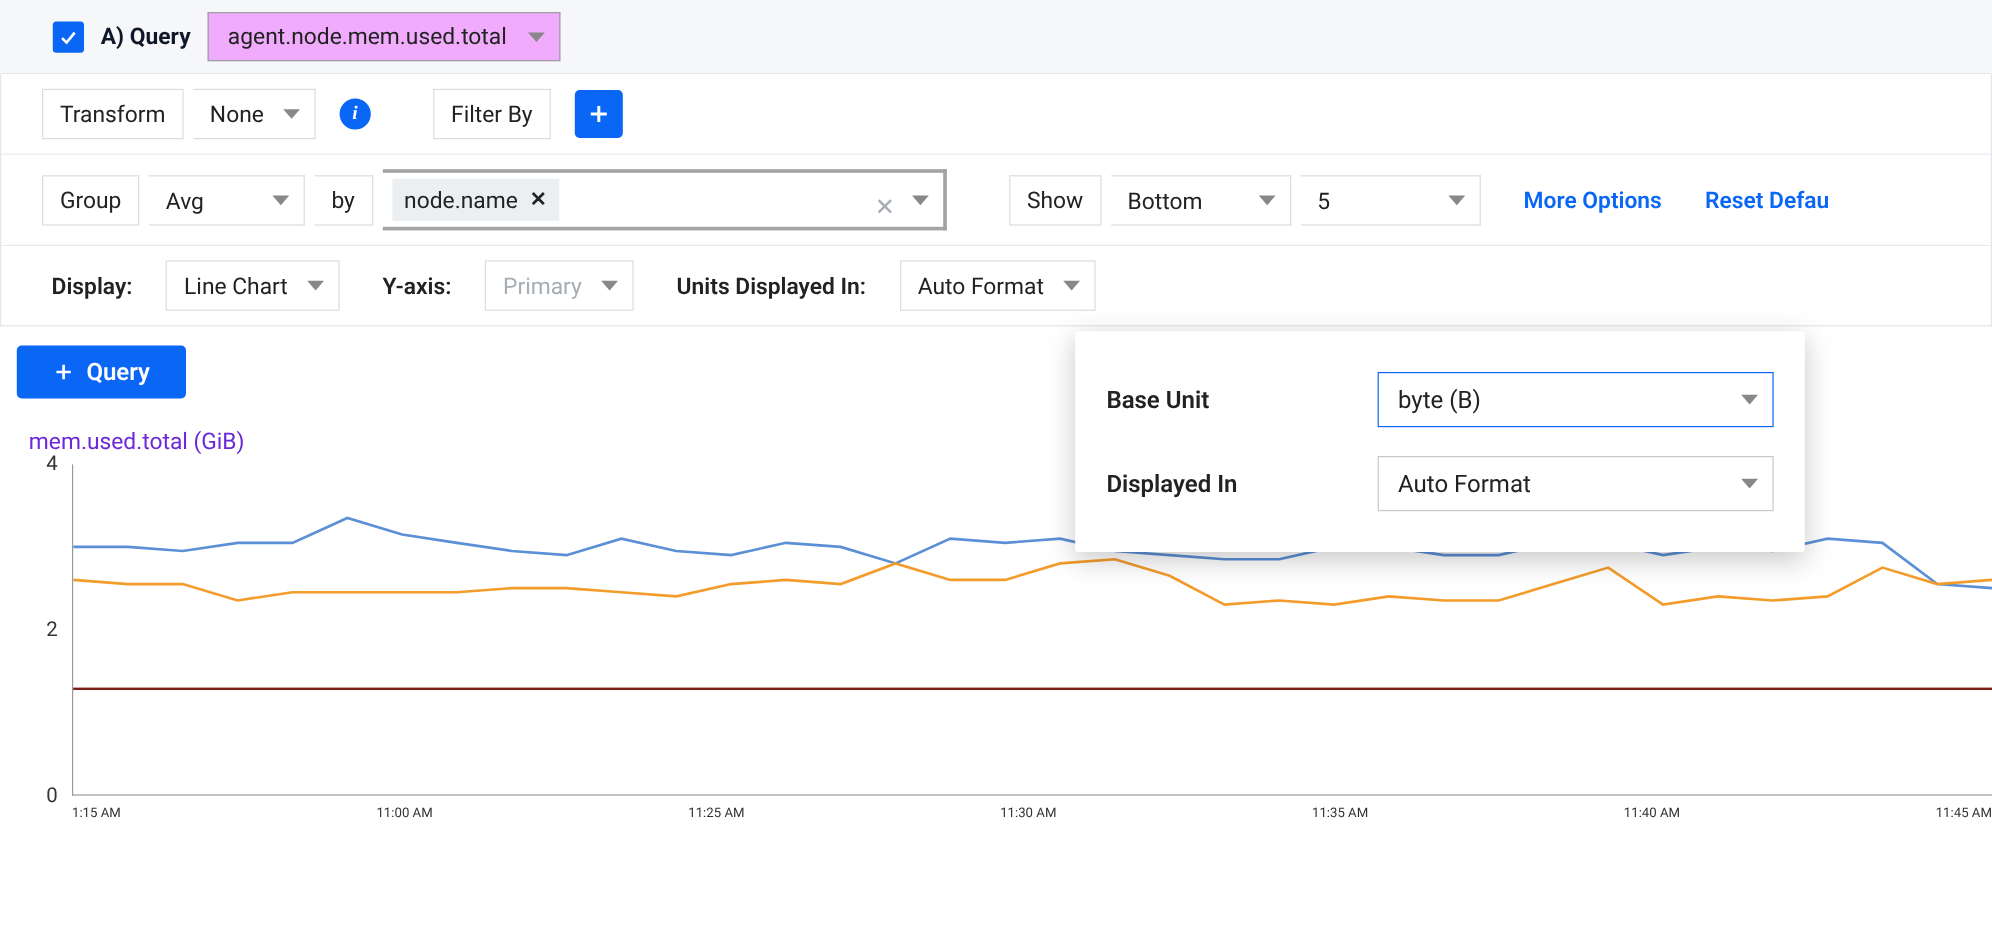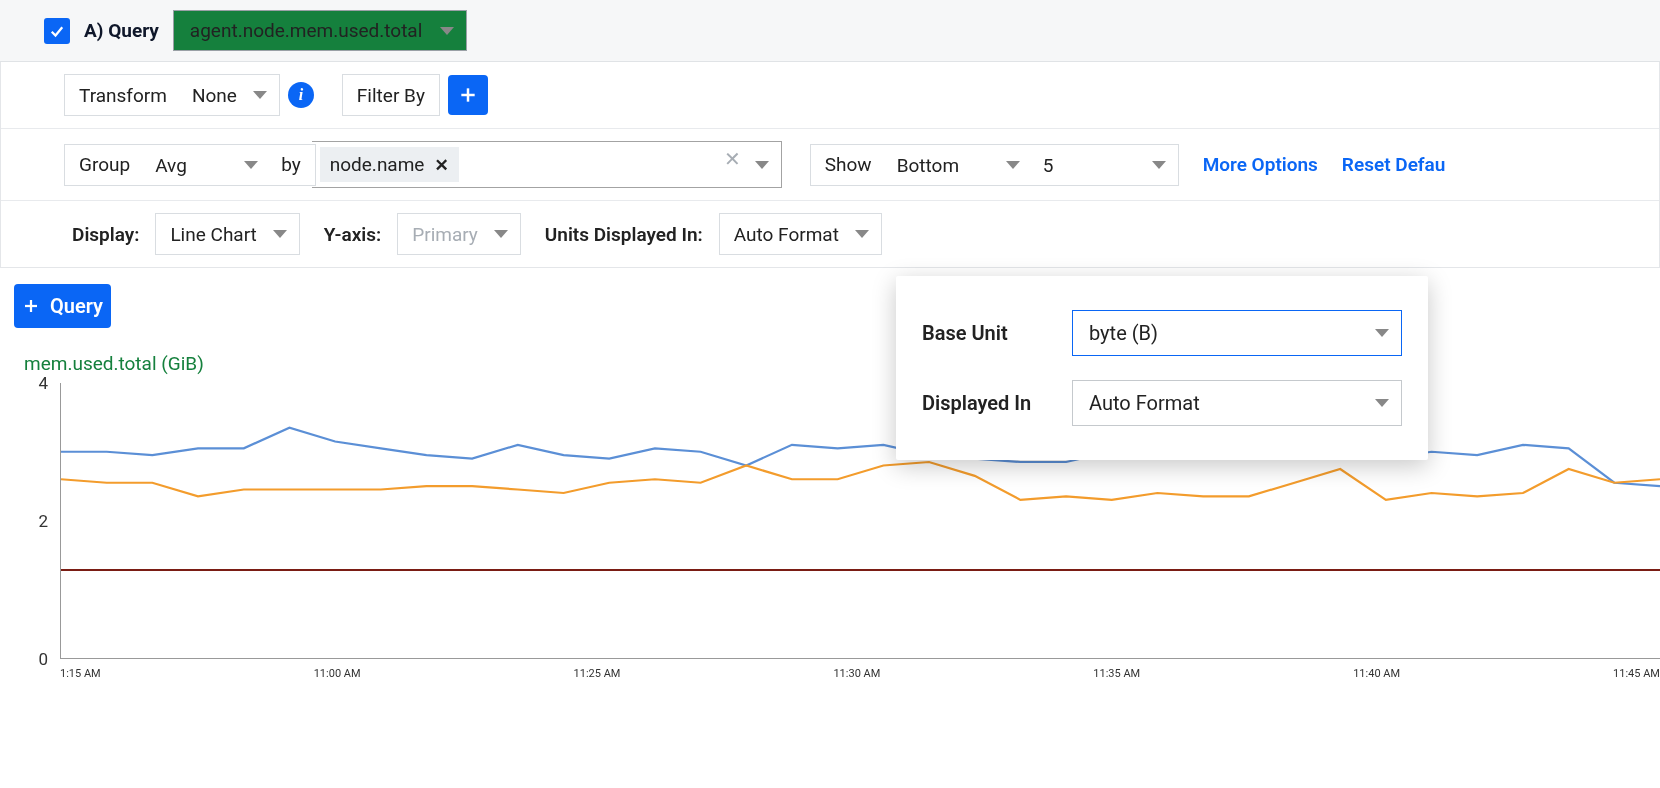--- a/index.html
+++ b/index.html
@@ -22,21 +22,21 @@
   .checkbox {
     width: 26px; height: 26px;
     background: #0a66f5;
     border-radius: 3px;
     display: flex; align-items: center; justify-content: center;
   }
   .checkbox svg { width: 18px; height: 18px; stroke: #fff; stroke-width: 3; fill: none; }
   .query-label { font-size: 19px; color: #0f172a; font-weight: 700; }
   .metric-select {
     border: 1px solid #9aa0a6;
-    background: #15803d;
+    background: #f0abfc;
     padding: 8px 44px 8px 16px;
     font-size: 19px;
     position: relative;
     display: inline-flex; align-items: center;
     cursor: pointer;
   }
   .chevron {
     position: absolute; right: 12px; top: 50%; transform: translateY(-50%);
     width: 0; height: 0;
     border-left: 7px solid transparent;
@@ -44,22 +44,22 @@
     border-top: 8px solid #888;
   }
   .panel {
     border: 1px solid #e4e6e9;
     border-top: none;
     background: #fff;
   }
   .row {
     display: flex;
     align-items: center;
-    gap: 8px;
-    padding: 12px 16px 12px 63px;
+    gap: 20px;
+    padding: 12px 16px 12px 34px;
     border-bottom: 1px solid #e8eaed;
   }
   .row.last { border-bottom: none; }
   .control {
     border: 1px solid #d9dde1;
     background: #fff;
     padding: 8px 14px;
     font-size: 19px;
     display: inline-flex; align-items: center;
     position: relative;
@@ -80,22 +80,22 @@
   }
   .plus-btn {
     width: 40px; height: 40px;
     background: #0a66f5;
     border-radius: 4px;
     display: flex; align-items: center; justify-content: center;
     cursor: pointer;
   }
   .plus-btn svg { stroke: #fff; stroke-width: 3; }
   .tag-input {
-    border: 1px solid #a3a3a3;
-    display: flex; align-items: flex-start;
+    border: 3px solid #a3a3a3;
+    display: flex; align-items: flex-end;
     padding: 5px 8px;
     min-height: 42px;
     gap: 8px;
     min-width: 470px;
     position: relative;
   }
   .tag {
     background: #eceff2;
     padding: 6px 10px;
     display: flex; align-items: center; gap: 10px;
@@ -106,32 +106,32 @@
     position: absolute; right: 40px; color: #a7adb4; font-size: 20px; cursor: pointer;
   }
   .tag-input .tag-chevron { right: 12px; }
   .link { color: #0a66f5; font-size: 19px; font-weight: 600; cursor: pointer; padding: 0 8px; }
   .spacer-small { width: 12px; }
   .query-btn {
     margin: 16px 0 0 14px;
     background: #0a66f5;
     color: #fff;
     border-radius: 4px;
-    padding: 10px 8px;
+    padding: 10px 30px;
     display: inline-flex; align-items: center; gap: 10px;
     font-size: 20px; font-weight: 600;
     cursor: pointer;
   }
   .query-btn svg { stroke: #fff; stroke-width: 3; }
   .chart-area {
     position: relative;
     margin-top: 24px;
     padding: 0 0 0 20px;
   }
-  .chart-title { font-size: 19px; color: #15803d; margin-left: 4px; margin-bottom: 8px; }
+  .chart-title { font-size: 19px; color: #6d28d9; margin-left: 4px; margin-bottom: 8px; }
   .chart-wrap { position: relative; height: 310px; }
   .y-axis {
     position: absolute; left: 0; top: 0; bottom: 34px; width: 34px;
     text-align: right; font-size: 17px; color: #333;
   }
   .y-tick { position: absolute; right: 6px; transform: translateY(-50%); }
   .x-axis {
     position: absolute; bottom: 0; left: 40px; right: 0; height: 26px;
     display: flex; justify-content: space-between;
     font-size: 11px; color: #333;
@@ -141,21 +141,21 @@
     border-left: 1px solid #999;
     border-bottom: 1px solid #999;
   }
   .baseline {
     position: absolute; left: 0; right: 0; height: 2px;
     background: #7a1d14;
   }
   .popup {
     position: absolute;
     top: 276px; left: 896px;
-    width: 532px;
+    width: 608px;
     background: #fff;
     box-shadow: 0 6px 24px rgba(0,0,0,0.22);
     border-radius: 2px;
     padding: 22px 26px;
     z-index: 10;
   }
   .popup-row {
     display: flex; align-items: center; justify-content: space-between;
     padding: 12px 0;
   }

